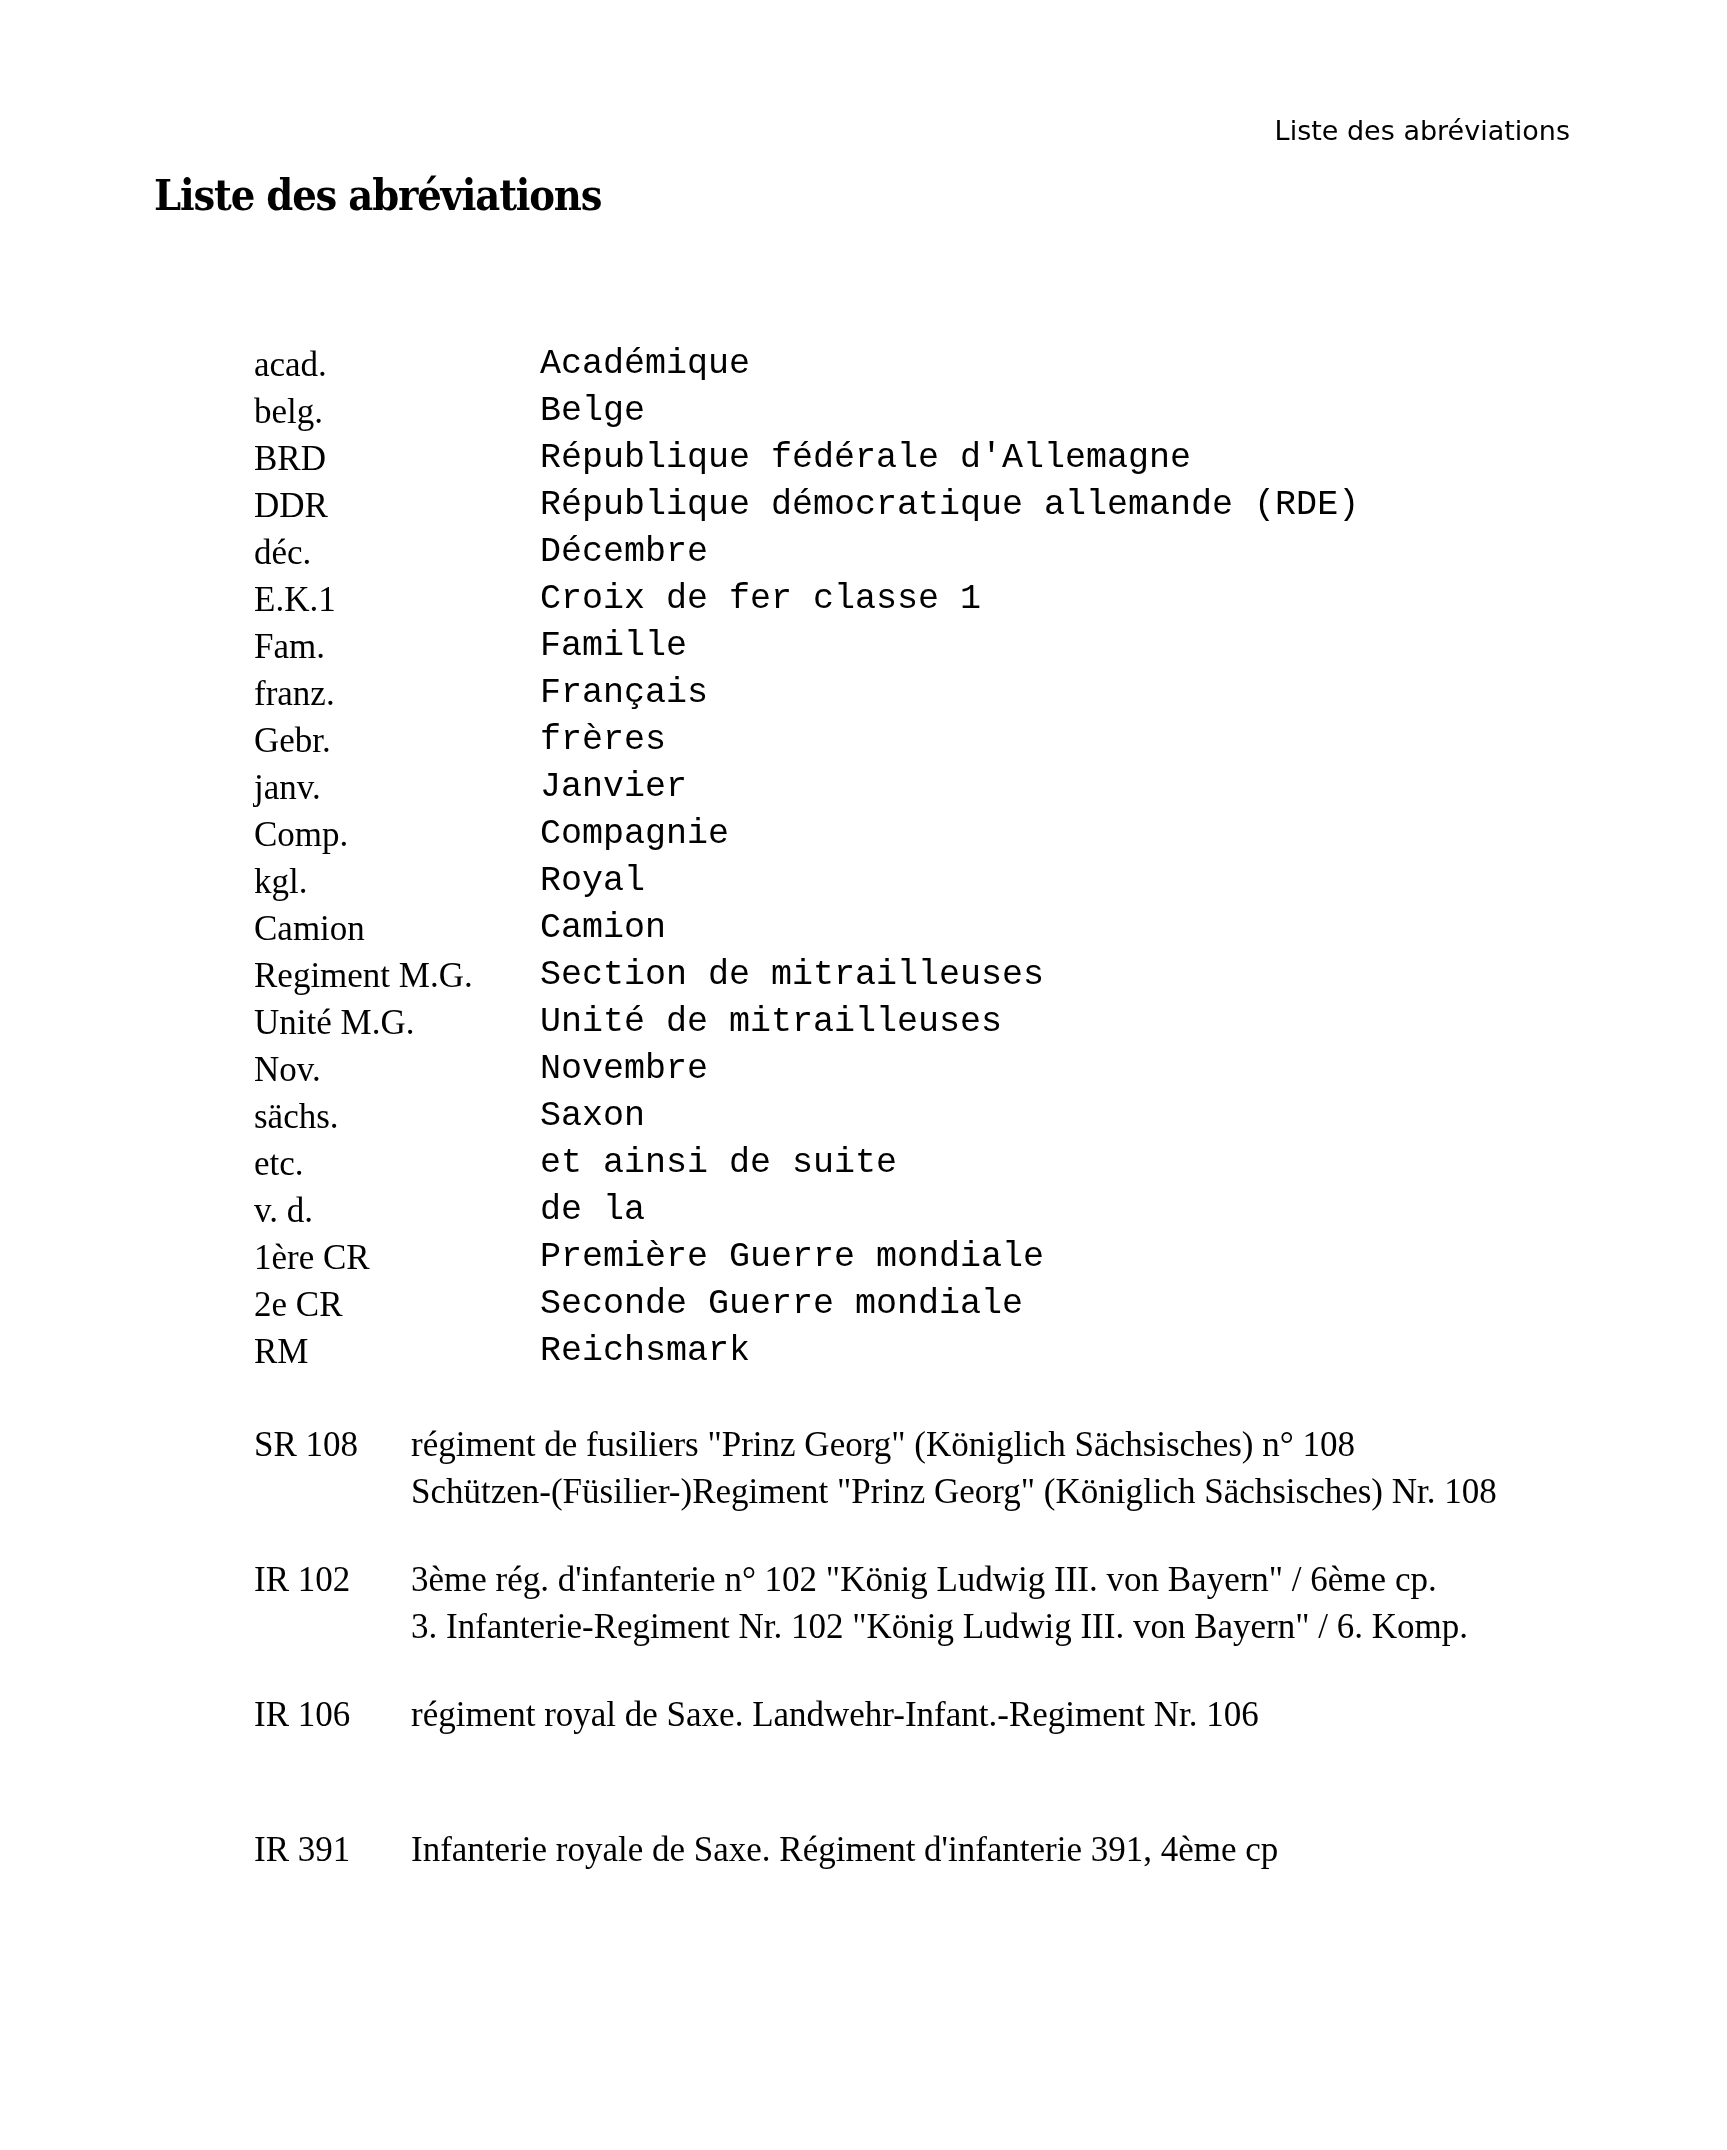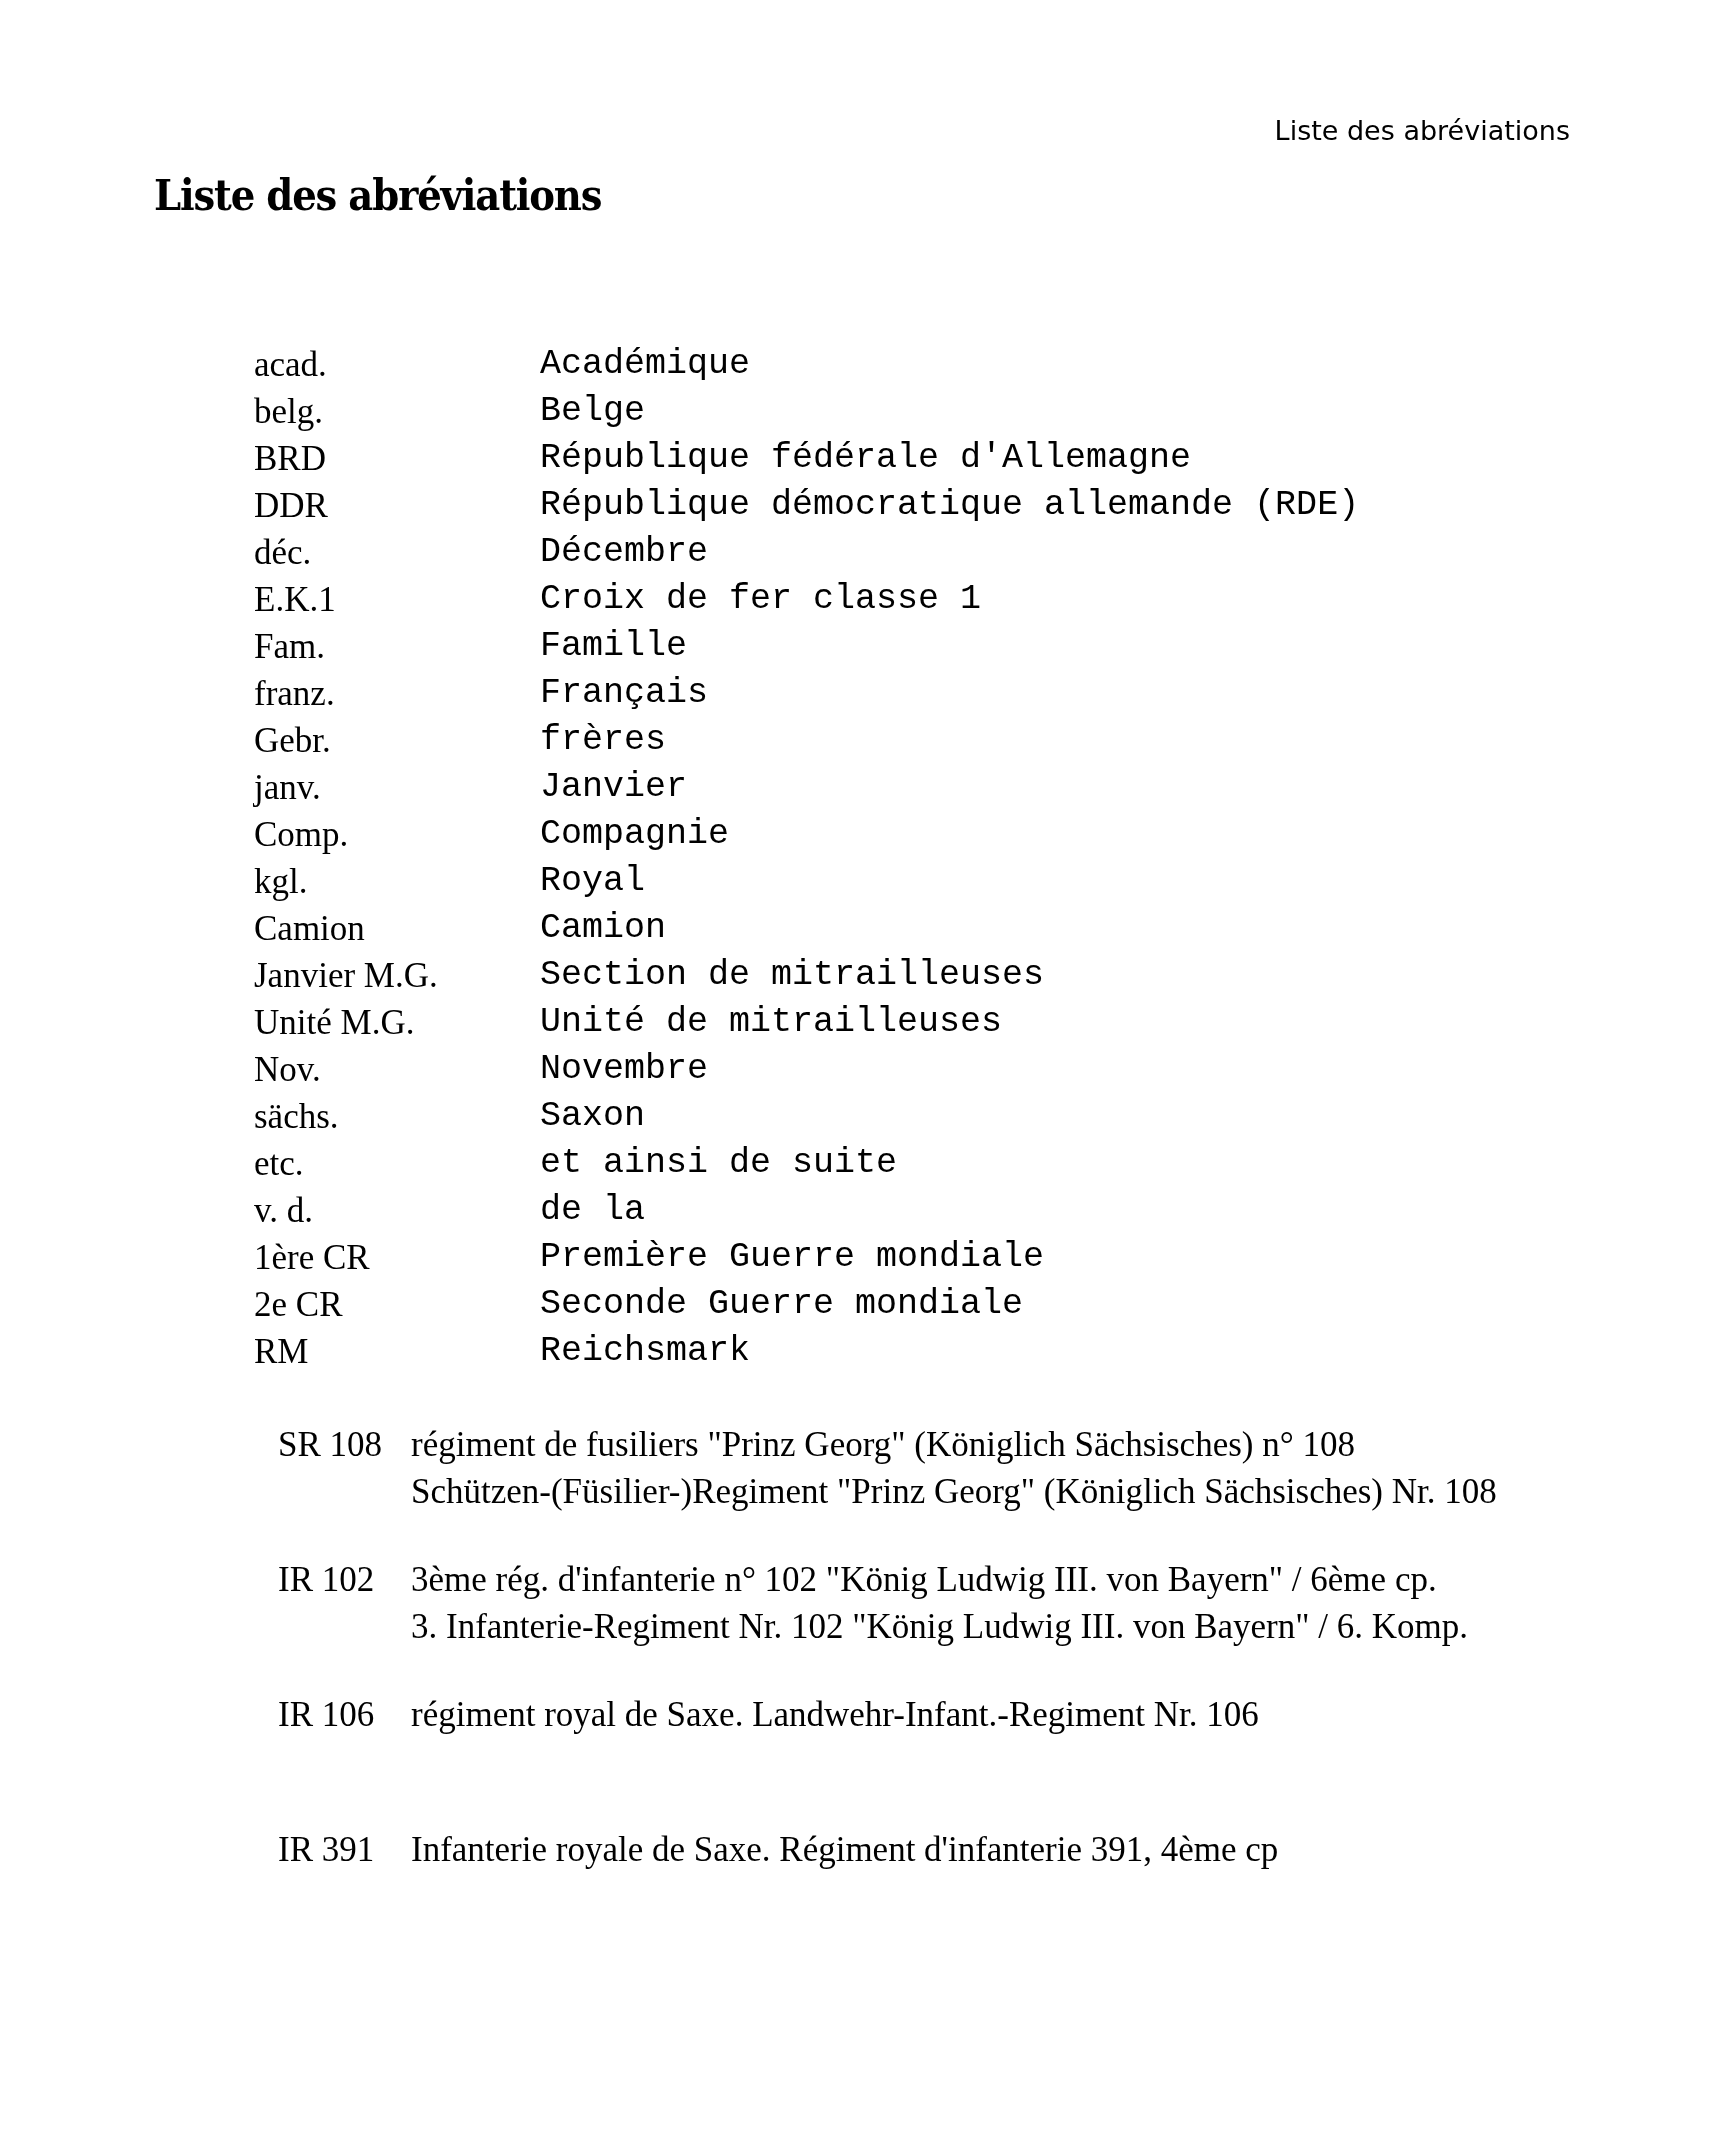--- a/index.html
+++ b/index.html
@@ -18,21 +18,21 @@
   .abbr-list { position: absolute; left: 254px; top: 333px; }
   .abbr-row { height: 47px; position: relative; white-space: nowrap; }
   .abbr-key, .abbr-val, .reg-key, .reg-line {
     font-family: "Liberation Serif", serif; font-size: 35px; line-height: 47px;
     position: absolute; top: 8px; white-space: nowrap;
   }
   .abbr-key { left: 0; }
   .abbr-val { left: 286px; font-family: Liberation Mono, monospace; }
   .reg-list { position: absolute; left: 254px; top: 1413px; }
   .reg-block { position: relative; height: 135px; }
-  .reg-key { left: 0; margin-left: 24px; }
+  .reg-key { left: 0; }
   .reg-lines { position: absolute; left: 157px; top: 0; }
   .reg-line { position: relative; display: block; left: 0; height: 47px; }
 </style>
 </head>
 <body>
 
 <div class="running-header">Liste des abréviations</div>
 
 <h1 class="page-title">Liste des abréviations</h1>
 
@@ -83,21 +83,21 @@
     </div>
   <div class="abbr-row">
       <span class="abbr-key">kgl.</span>
       <span class="abbr-val">Royal</span>
     </div>
   <div class="abbr-row">
       <span class="abbr-key">Camion</span>
       <span class="abbr-val">Camion</span>
     </div>
   <div class="abbr-row">
-      <span class="abbr-key">Janvier M.G.</span>
+      <span class="abbr-key">Regiment M.G.</span>
       <span class="abbr-val">Section de mitrailleuses</span>
     </div>
   <div class="abbr-row">
       <span class="abbr-key">Unité M.G.</span>
       <span class="abbr-val">Unité de mitrailleuses</span>
     </div>
   <div class="abbr-row">
       <span class="abbr-key">Nov.</span>
       <span class="abbr-val">Novembre</span>
     </div>

